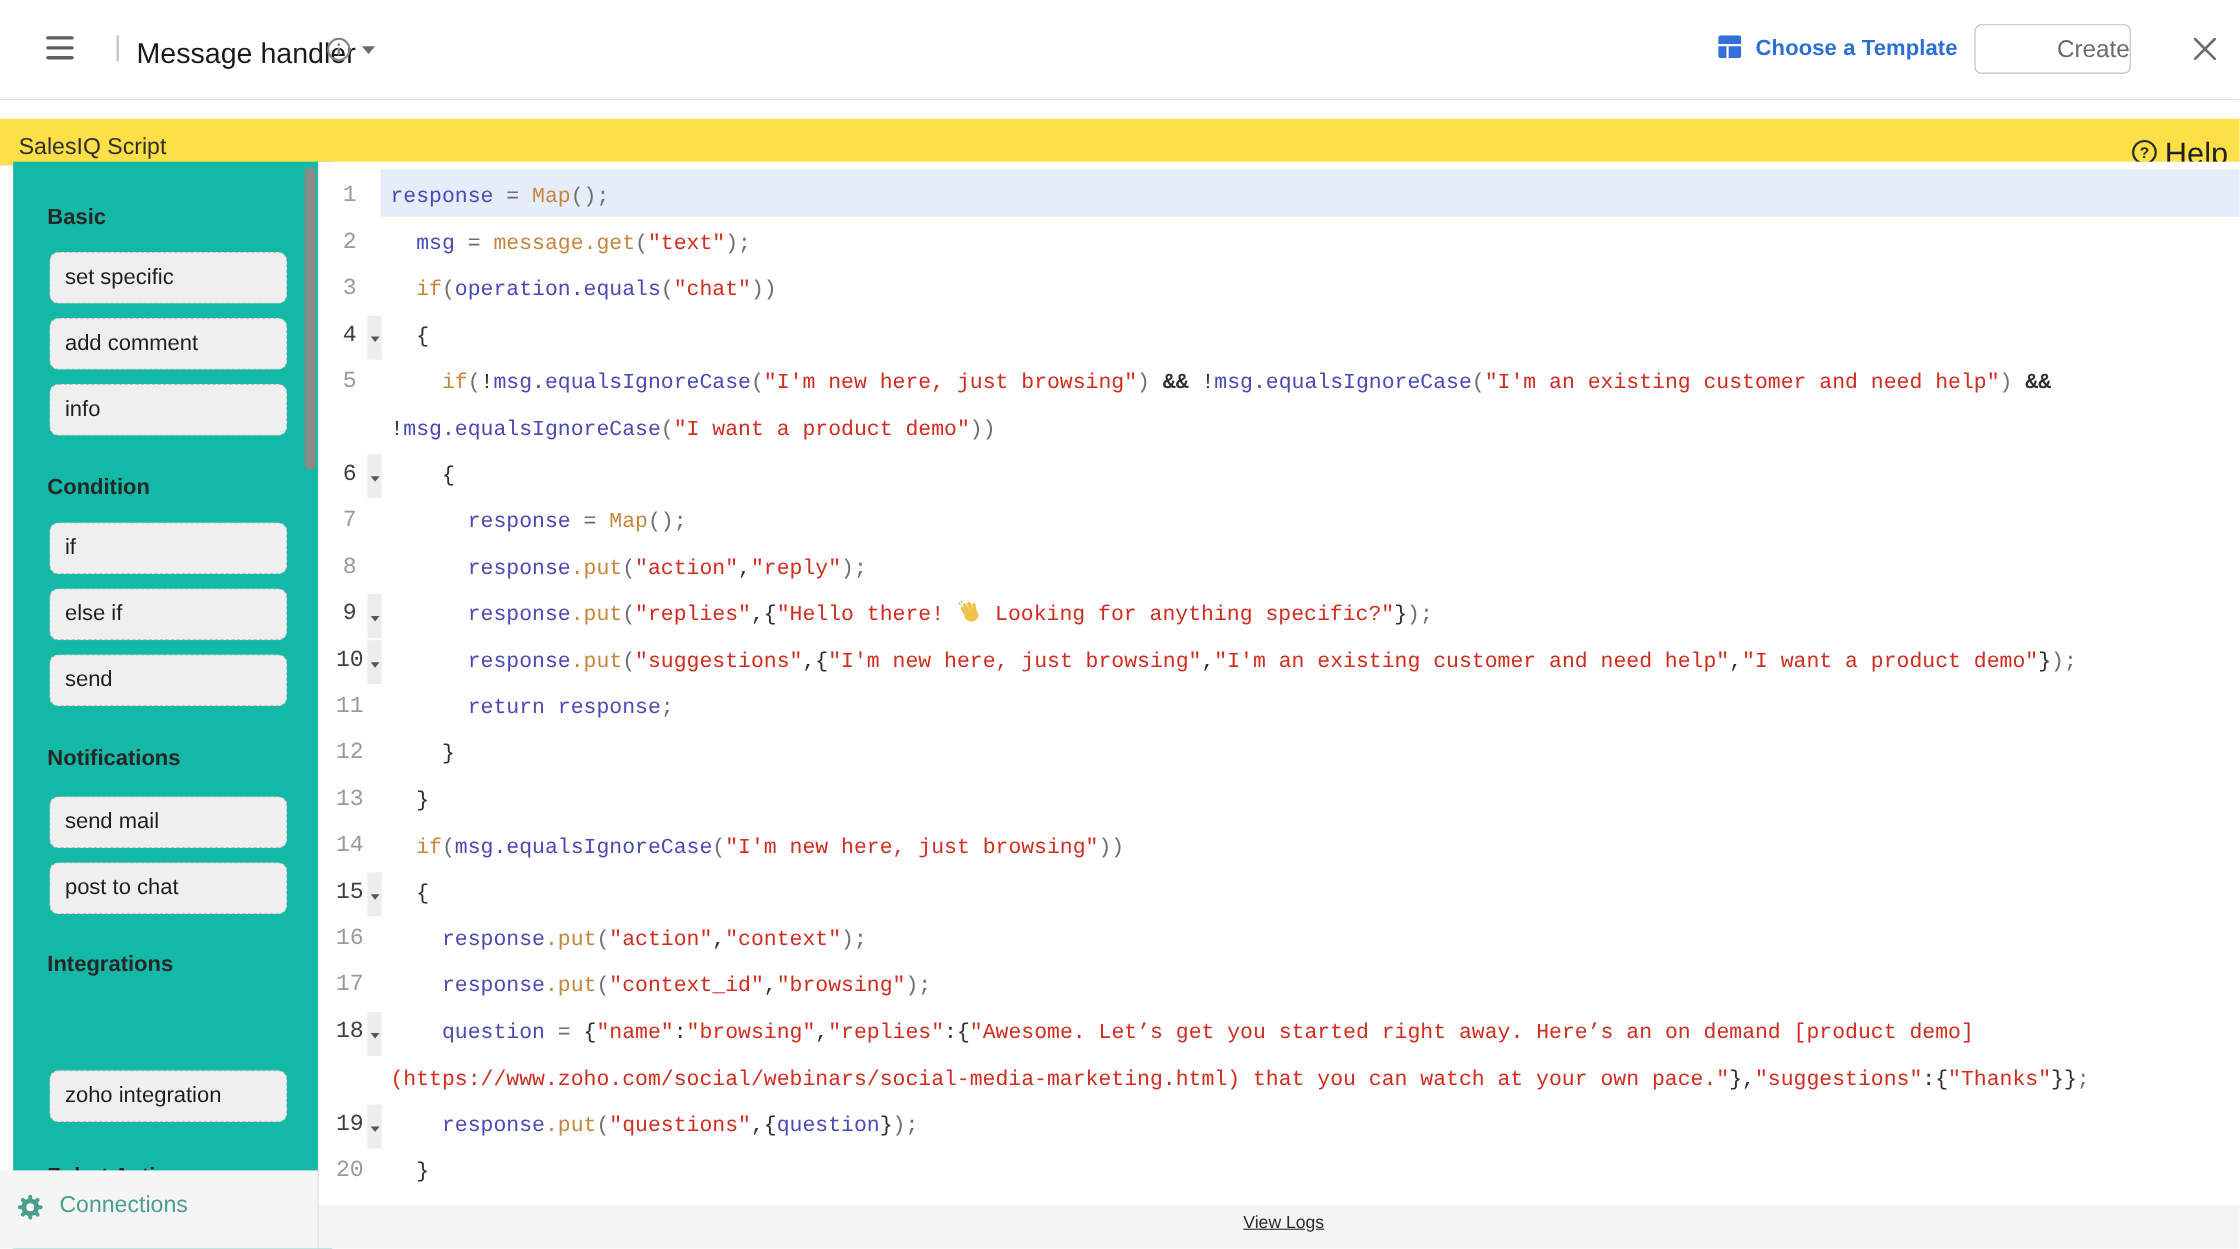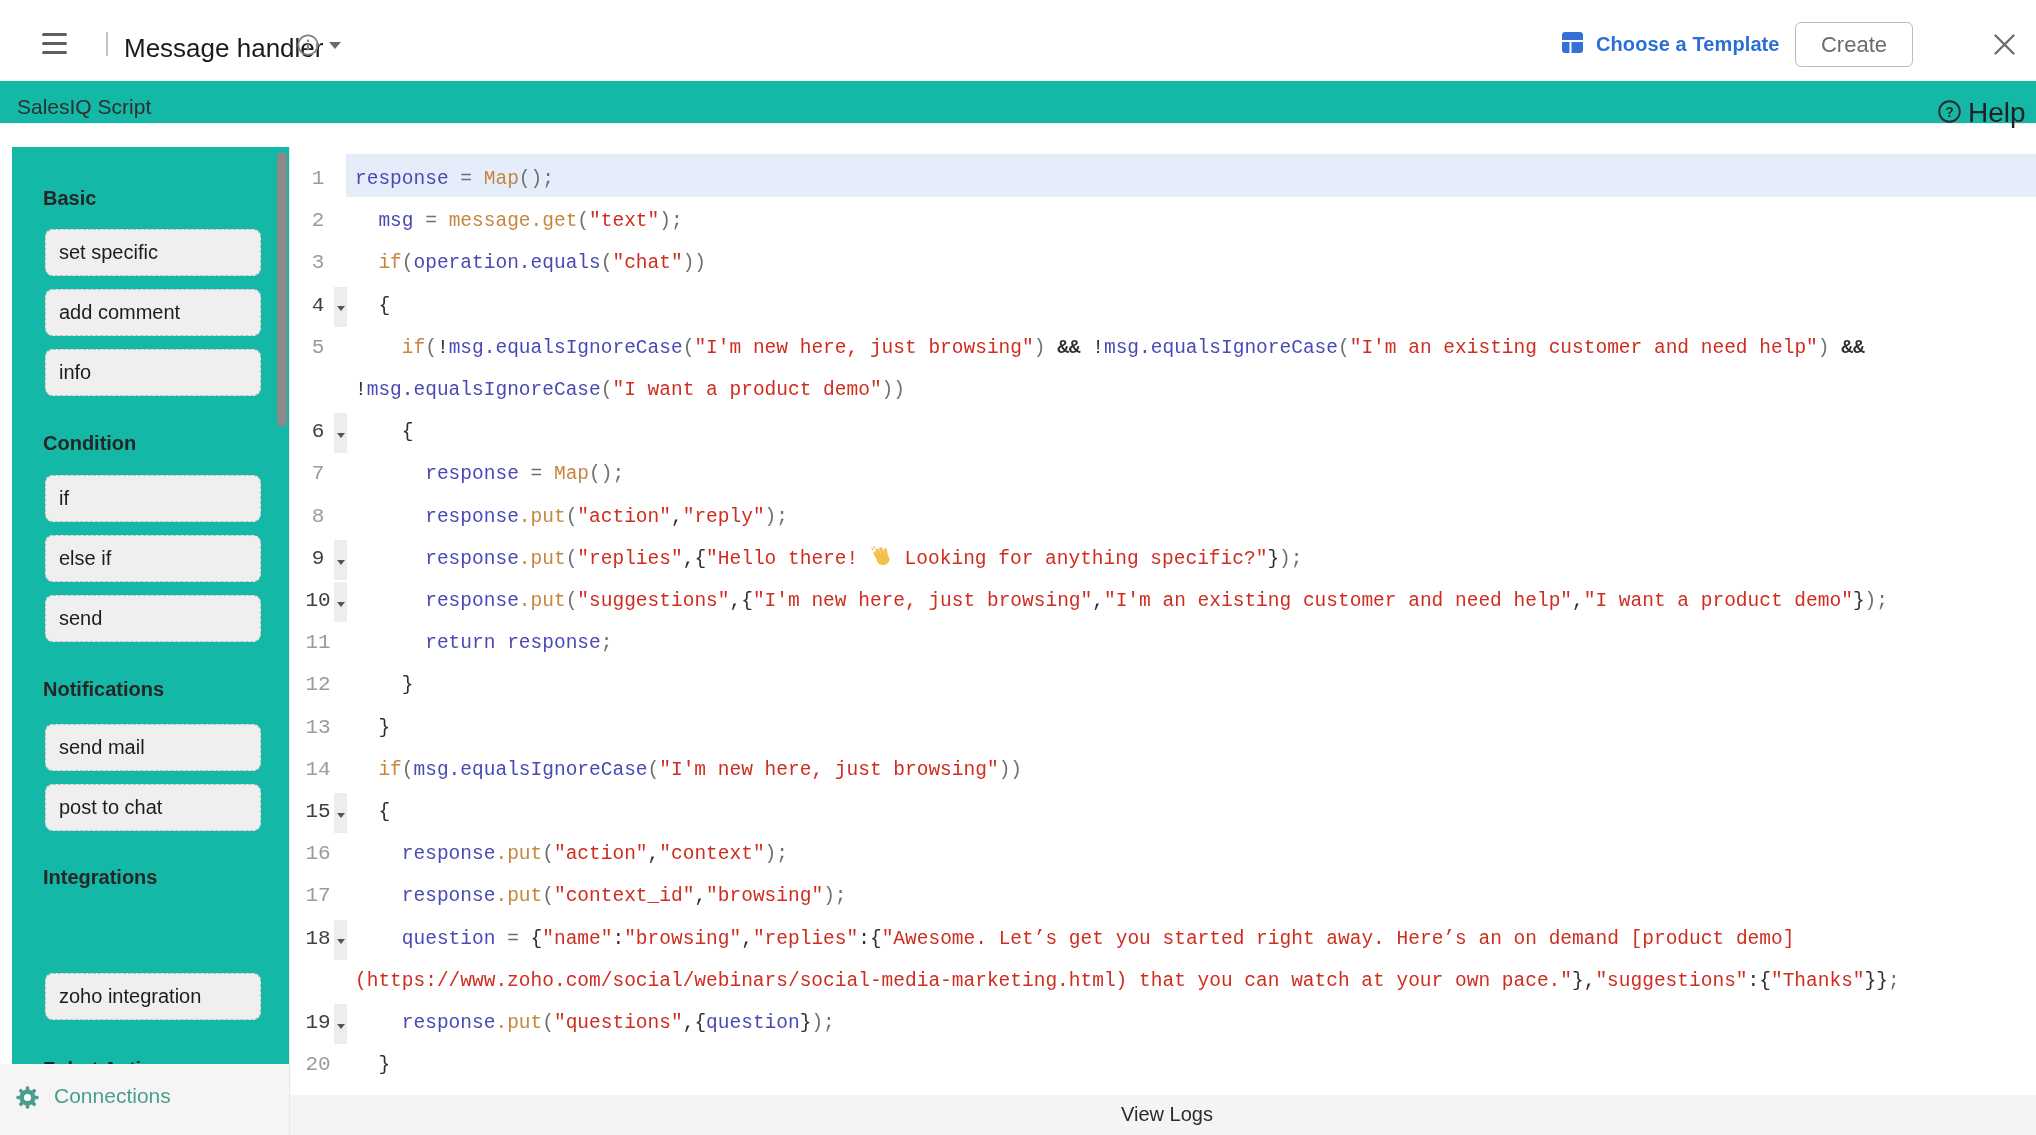--- a/index.html
+++ b/index.html
@@ -8,24 +8,24 @@
   .abs { position:absolute; }
   
   #topbar { position:absolute; left:0; top:0; width:2036px; height:91px; background:#fff;
     border-bottom:1px solid #e2e2e2; }
   .hbar { position:absolute; left:42px; width:25px; height:3px; background:#5f5f5f; border-radius:2px; }
   #vsep { position:absolute; left:106px; top:32px; width:2px; height:24px; background:#c4c4c4; }
   #mh { position:absolute; left:124px; top:33px; font-size:26px; color:#1a1a1a; font-weight:400; }
   #caret { position:absolute; left:329px; top:42px; width:0; height:0;
     border-left:6px solid transparent; border-right:6px solid transparent; border-top:7.5px solid #6a6a6a; }
   #chooseT { position:absolute; left:1596px; top:33px; font-size:20px; color:#2b6fd4; font-weight:700; letter-spacing:0.1px; }
-  #createBtn { position:absolute; left:1795px; top:22px; width:118px; height:45px; border:1px solid #bdbdbd;
-    border-radius:6px; background:#fff; color:#6b6b6b; font-size:22px; text-align:center; line-height:43px; }
+  #createBtn { position:absolute; left:1795px; top:22px; width:142px; height:45px; border:1px solid #bdbdbd;
+    border-radius:6px; background:#fff; color:#6b6b6b; font-size:22px; text-align:right; line-height:43px; }
   
-  #subbar { position:absolute; left:0; top:81px; width:2036px; height:43px; background:#14b8a6;
+  #subbar { position:absolute; left:0; top:108px; width:2036px; height:43px; background:#fde047;
     border-bottom:1px solid #ebebeb; }
   #siqs { position:absolute; left:17px; top:14px; font-size:21px; color:#2f2f2f; }
   #helptxt { position:absolute; left:1968px; top:16px; font-size:28px; color:#212121; }
   
   #sidebar { position:absolute; left:12px; top:147px; width:290px; height:988px; background:#14b8a6; }
   .shead { position:absolute; left:31px; font-size:20px; font-weight:700; color:#262626; line-height:26px; }
   .sbtn { position:absolute; left:33px; width:216px; height:47px; background:#efefef;
     border:1px dashed #c0c0c0; border-radius:8px; font-size:20px; color:#1d1d1d;
     line-height:45px; padding-left:13px; }
   #sfoot { position:absolute; left:0; top:1064px; width:289px; height:71px; background:#f5f5f5; z-index:3; }
@@ -42,21 +42,21 @@
   pre.gut { position:absolute; left:281px; top:158px; width:74px; text-align:center;
     font-family:"Liberation Mono", monospace; font-size:21px; line-height:42.2px;
     color:#9b9b9b; z-index:1; }
   .dk { color:#404040; }
   .i { color:#4a4ab5; } .o { color:#c6863e; } .r { color:#cf2d20; }
   .g { color:#6f6f6f; } .d { color:#2f2f2f; }
   .badge { position:absolute; left:334px; width:12.5px; height:40px; background:#ededed; z-index:1; }
   .tri { position:absolute; left:336.5px; width:0; height:0; z-index:2;
     border-left:4px solid transparent; border-right:4px solid transparent; border-top:5px solid #555; }
   #efoot { position:absolute; left:290px; top:1095px; width:1746px; height:40px; background:#f4f4f4; z-index:3; }
-  #vlogs { width:100%; padding-left:8px; text-align:center; font-size:20px; color:#2c2c2c; 
+  #vlogs { width:100%; padding-left:8px; text-align:center; font-size:16px; color:#2c2c2c; text-decoration:underline;
     margin-top:8px; }
   .emoji { display:inline-block; width:23px; height:22px; vertical-align:-3px; }
 </style>
 </head>
 <body>
 <div id="topbar">
   <div class="hbar" style="top:33px"></div>
   <div class="hbar" style="top:42px"></div>
   <div class="hbar" style="top:51px"></div>
   <div id="vsep"></div>

